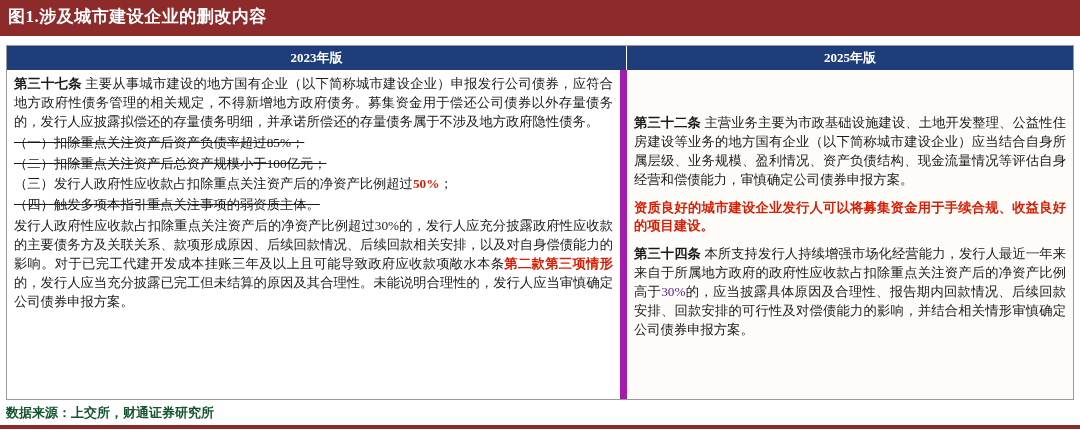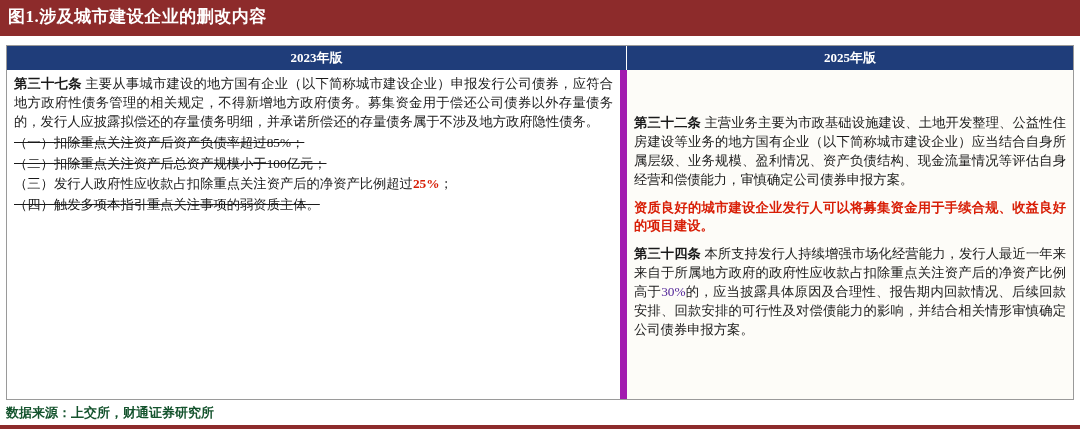--- a/index.html
+++ b/index.html
@@ -149,22 +149,23 @@
     <div class="head-row">
       <div class="head-cell left">2023年版</div>
       <div class="head-cell right">2025年版</div>
     </div>
 
     <div class="body-row">
       <div class="cell left" id="left-col">
           <div class="para"><span class="bold">第三十七条</span><span> 主要从事城市建设的地方国有企业（以下简称城市建设企业）申报发行公司债券，应符合地方政府性债务管理的相关规定，不得新增地方政府债务。募集资金用于偿还公司债券以外存量债务的，发行人应披露拟偿还的存量债务明细，并承诺所偿还的存量债务属于不涉及地方政府隐性债务。</span></div>
           <div class="para"><span class="strike">（一）扣除重点关注资产后资产负债率超过85%；</span></div>
           <div class="para"><span class="strike">（二）扣除重点关注资产后总资产规模小于100亿元；</span></div>
-          <div class="para"><span>（三）发行人政府性应收款占扣除重点关注资产后的净资产比例超过</span><span class="red-bold">25%</span><span>；</span></div>
+          <div class="para"><span>（三）发行人政府性应收款占扣除重点关注资产后的净资产比例超过</span><span class="red-bold">50%</span><span>；</span></div>
           <div class="para"><span class="strike">（四）触发多项本指引重点关注事项的弱资质主体。</span></div>
+          <div class="para"><span>发行人政府性应收款占扣除重点关注资产后的净资产比例超过30%的，发行人应充分披露政府性应收款的主要债务方及关联关系、款项形成原因、后续回款情况、后续回款相关安排，以及对自身偿债能力的影响。对于已完工代建开发成本挂账三年及以上且可能导致政府应收款项敞水本条</span><span class="red-bold">第二款第三项情形</span><span>的，发行人应当充分披露已完工但未结算的原因及其合理性。未能说明合理性的，发行人应当审慎确定公司债券申报方案。</span></div>
         </div>
       <div class="cell right" id="right-col">
           <div class="para"><span class="bold">第三十二条</span><span> 主营业务主要为市政基础设施建设、土地开发整理、公益性住房建设等业务的地方国有企业（以下简称城市建设企业）应当结合自身所属层级、业务规模、盈利情况、资产负债结构、现金流量情况等评估自身经营和偿债能力，审慎确定公司债券申报方案。</span></div>
           <div class="para gap"><span class="red-bold">资质良好的城市建设企业发行人可以将募集资金用于手续合规、收益良好的项目建设。</span></div>
           <div class="para gap"><span class="bold">第三十四条</span><span> 本所支持发行人持续增强市场化经营能力，发行人最近一年来来自于所属地方政府的政府性应收款占扣除重点关注资产后的净资产比例高于</span><span class="red">30%</span><span>的，应当披露具体原因及合理性、报告期内回款情况、后续回款安排、回款安排的可行性及对偿债能力的影响，并结合相关情形审慎确定公司债券申报方案。</span></div>
         </div>
     </div>
 
   </div>
 

